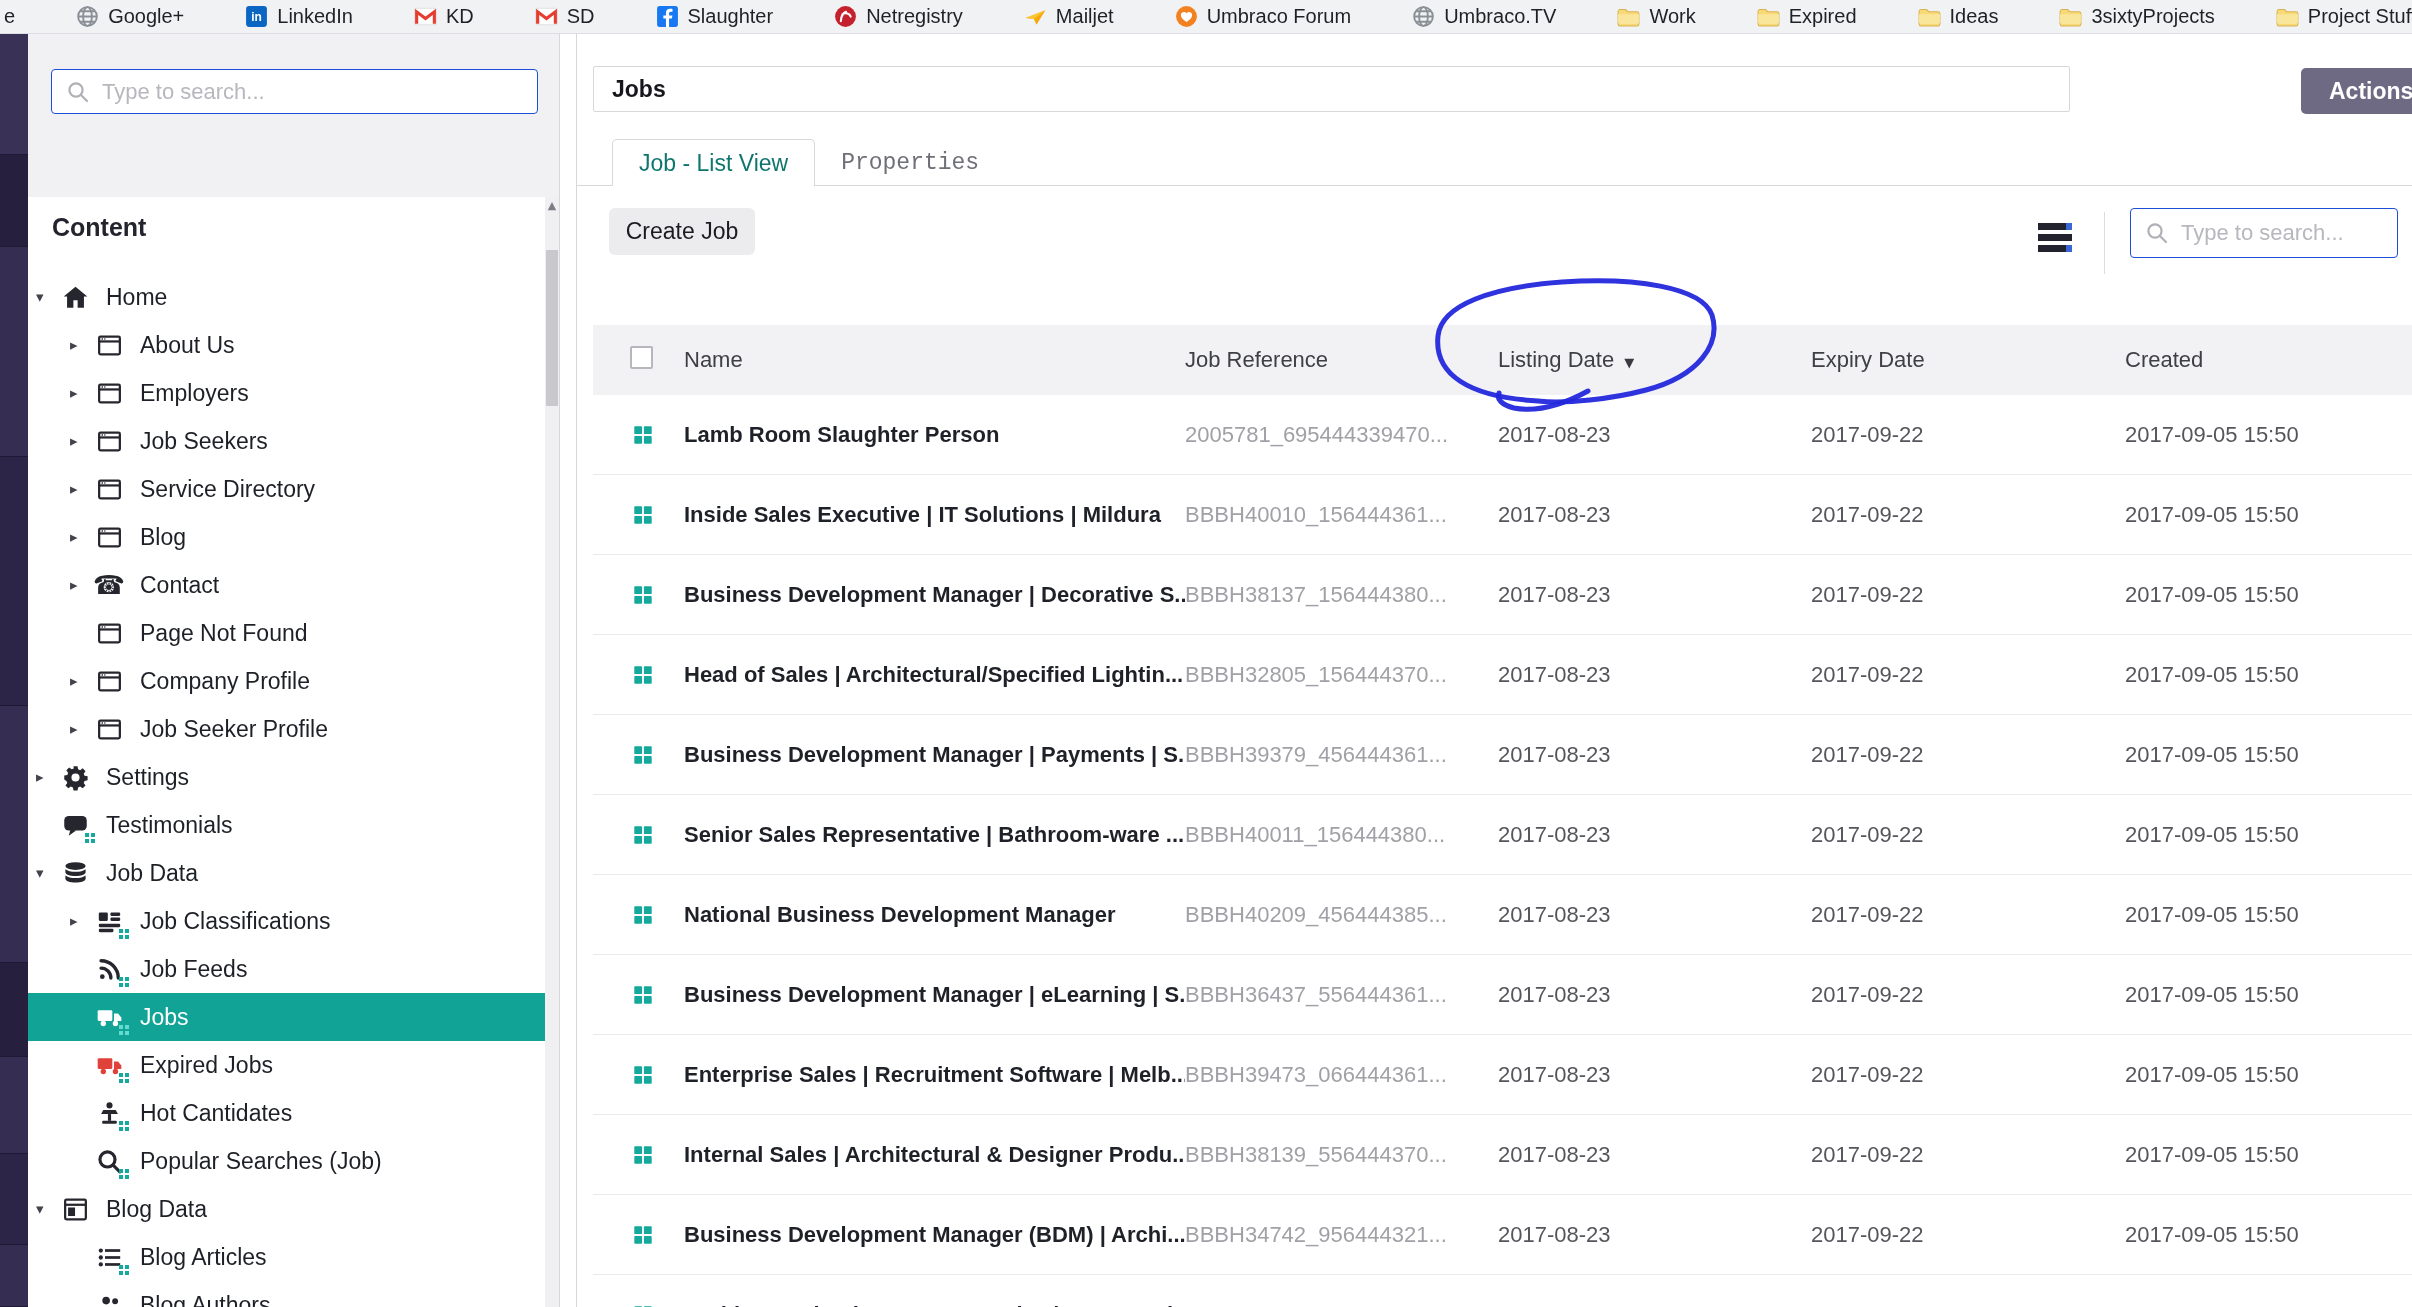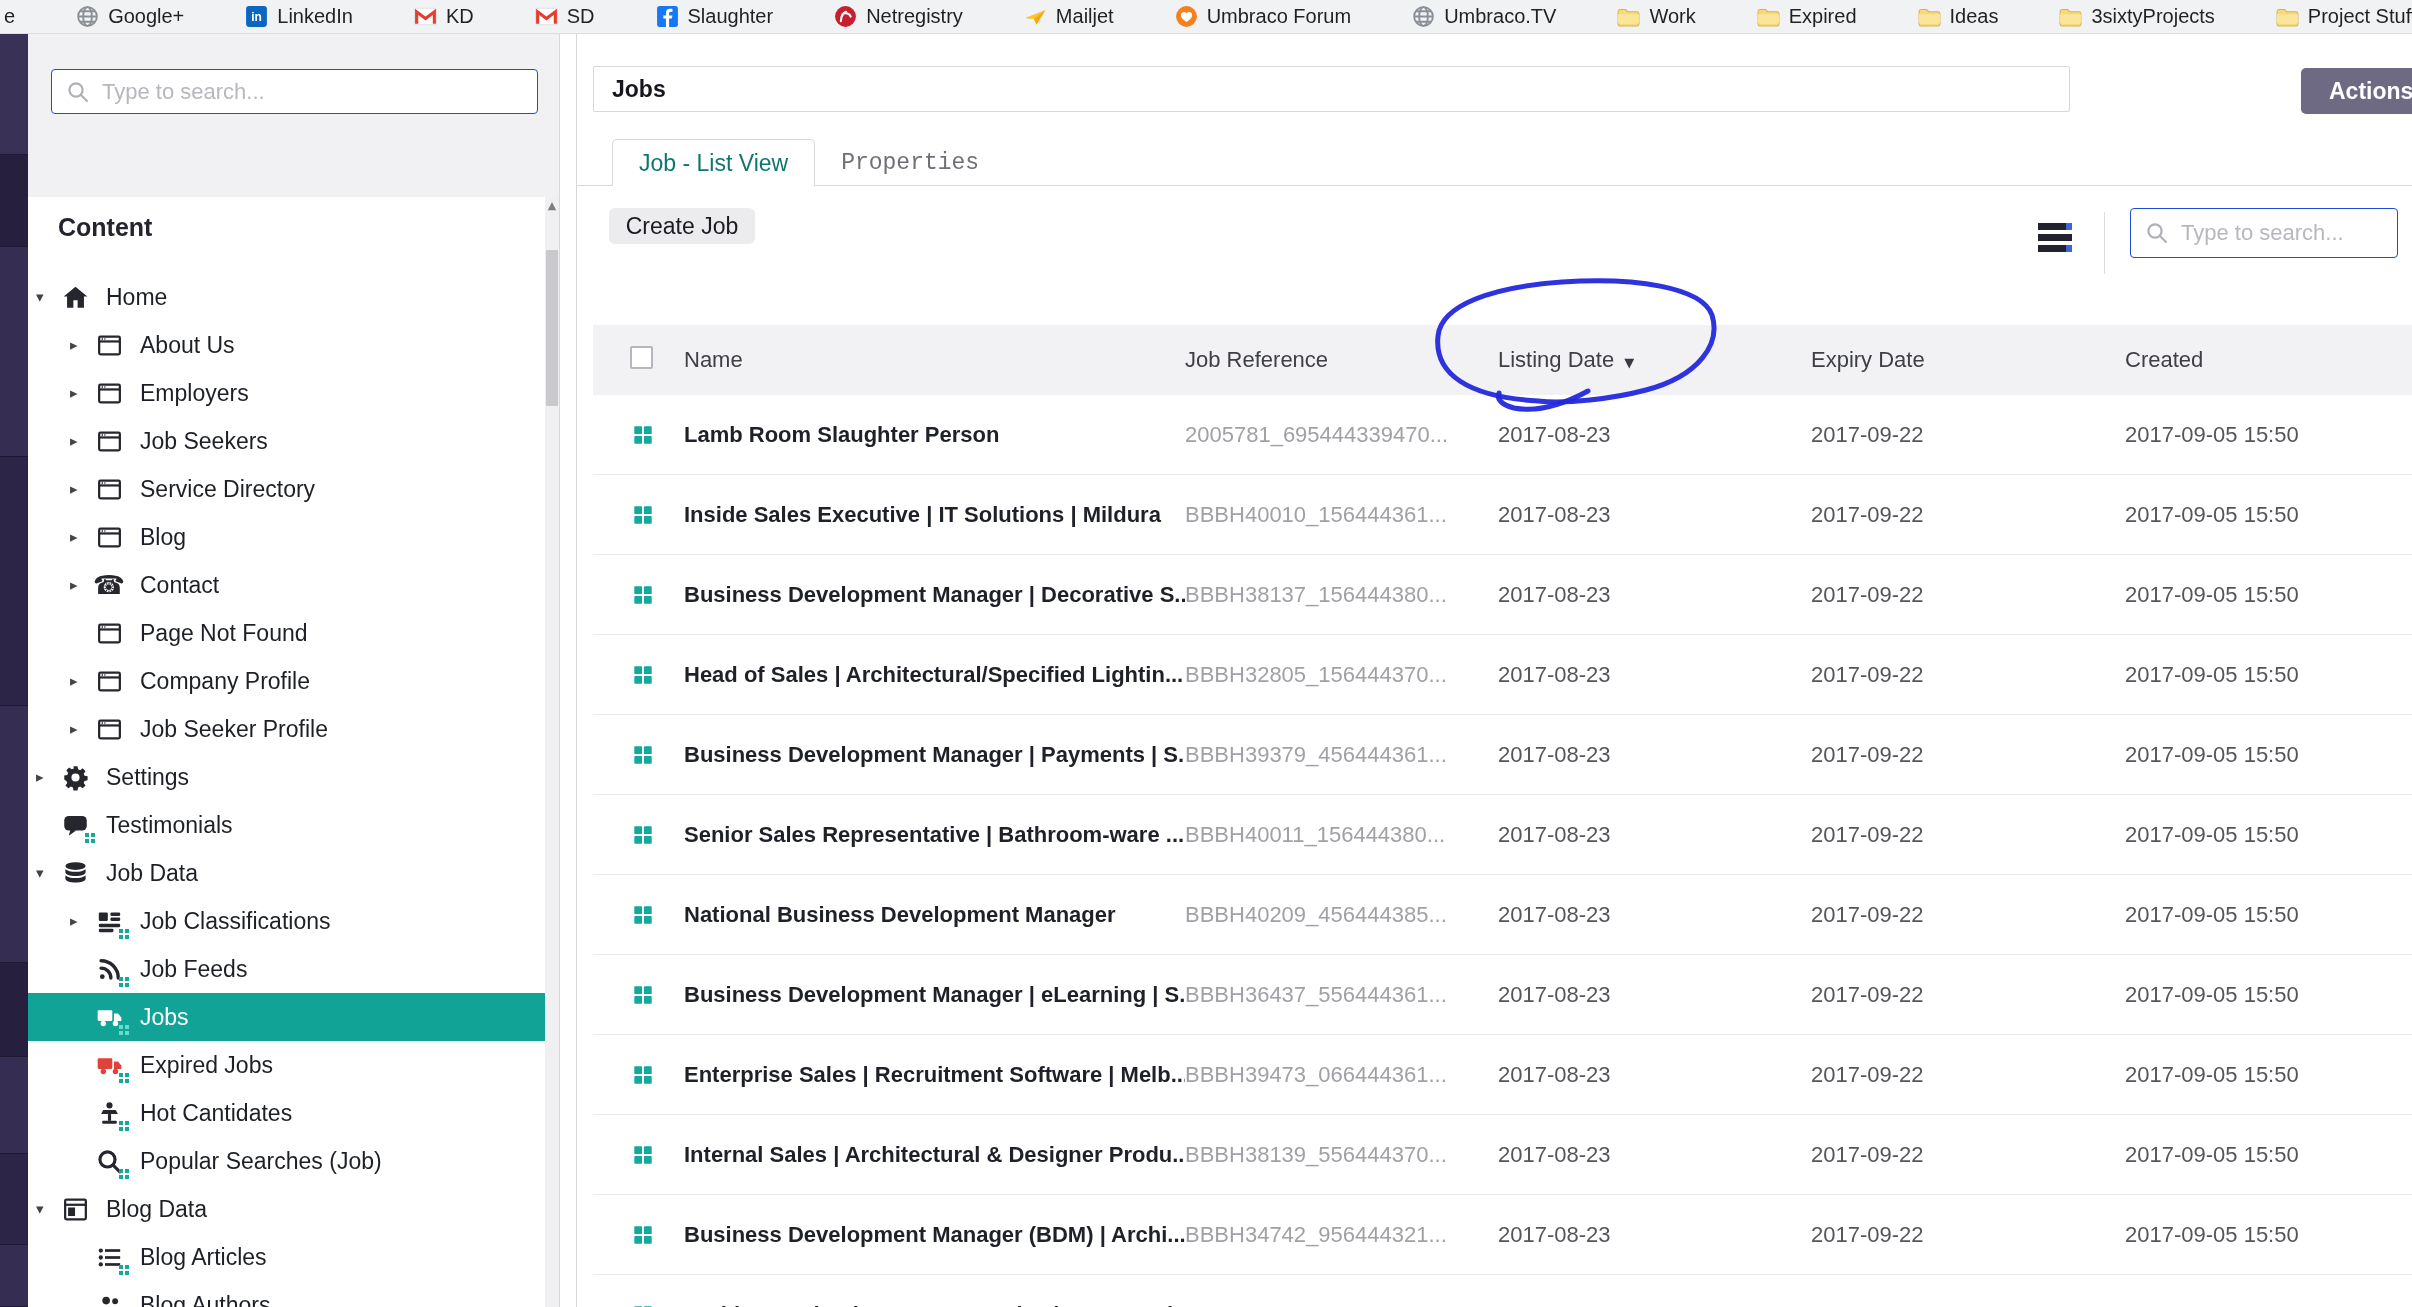--- a/index.html
+++ b/index.html
@@ -24,21 +24,21 @@
   #tree-panel{position:absolute;left:28px;top:34px;width:532px;height:1273px;background:#ffffff;
               border-right:1px solid #d8d8da;box-sizing:border-box;overflow:hidden;}
   #tree-top{position:absolute;left:0;top:0;right:0;height:163px;background:#f1f1f3;border-bottom:1px solid #e2e2e5;}
   .searchbox{position:absolute;display:flex;align-items:center;background:#fff;border:1px solid #1d4ed8;border-radius:4px;box-sizing:border-box;}
   #tree-search{left:23px;top:35px;width:487px;height:45px;}
   .searchbox .sicon{margin:0 10px 0 14px;flex:0 0 auto;}
   .searchbox input{border:0;outline:0;background:transparent;flex:1;font-size:22px;color:#33343a;
                    font-family:inherit;min-width:0;}
   .searchbox input::placeholder{color:#b7b7be;}
   #tree-body{position:absolute;left:0;top:163px;right:0;bottom:0;background:#fff;}
-  #content-title{position:absolute;left:30px;top:16px;font-size:25px;font-weight:700;color:#24242e;}
+  #content-title{position:absolute;left:24px;top:16px;font-size:25px;font-weight:700;color:#24242e;}
   #tree-list{position:absolute;left:0;top:76px;right:0;}
   .tree-row{height:48px;display:flex;align-items:center;width:calc(100% - 14px);cursor:pointer;box-sizing:border-box;}
   .tree-row.lv0{padding-left:8px;}
   .tree-row.lv1{padding-left:42px;}
   .tree-row.sel{background:#10a396;color:#ffffff;}
   .caret{width:24px;font-family:"DejaVu Sans",sans-serif;font-size:15px;color:#43434c;flex:0 0 auto;text-align:left;}
   .tree-row.sel .caret{color:#fff;}
   .ticon{position:relative;width:30px;height:30px;flex:0 0 auto;display:flex;align-items:center;justify-content:center;color:#26262e;}
   .tree-row.sel .ticon{color:#ffffff;}
   .ticon svg{width:27px;height:27px;}
@@ -62,21 +62,21 @@
               box-sizing:border-box;font-size:23px;font-weight:700;color:#16161c;padding:0 18px;outline:none;font-family:inherit;background:#fff;}
   #actions-btn{position:absolute;left:1724px;top:34px;width:150px;height:46px;background:#6e6a83;border:none;border-radius:5px;
                color:#fff;font-size:23px;font-weight:700;font-family:inherit;text-align:left;padding:0 0 0 28px;cursor:pointer;}
 
   #tabstrip-line{position:absolute;left:0;top:151px;right:0;height:1px;background:#d8d8da;}
   #tabs{position:absolute;left:35px;top:105px;height:47px;display:flex;align-items:stretch;z-index:2;}
   .tab{display:flex;align-items:center;padding:0 26px;font-size:23px;cursor:pointer;}
   .tab.active{background:#fff;border:1px solid #d8d8da;border-bottom:none;border-radius:5px 5px 0 0;color:#0f766e;}
   .tab.inactive{color:#6f7077;font-family:Liberation Mono, monospace;}
 
-  #create-btn{position:absolute;left:32px;top:174px;width:146px;height:36px;background:#ececee;border:none;border-radius:6px;
+  #create-btn{position:absolute;left:32px;top:174px;width:146px;height:47px;background:#ececee;border:none;border-radius:6px;
               font-size:23px;color:#1b1b22;font-family:inherit;cursor:pointer;}
 
   #layout-toggle{position:absolute;left:1461px;top:189px;width:34px;height:30px;cursor:pointer;}
   #layout-toggle .bar{position:relative;width:34px;height:7px;background:#23222f;margin-bottom:4px;}
   #layout-toggle .bar.b1:after,#layout-toggle .bar.b3:after{content:"";position:absolute;right:0;top:0;width:6px;height:7px;background:#3a66d6;}
   #ctrl-divider{position:absolute;left:1527px;top:178px;width:1px;height:62px;background:#dcdcde;}
   #list-search{left:1553px;top:174px;width:268px;height:50px;}
 
   
   #table{position:absolute;left:16px;top:291px;width:1820px;}

